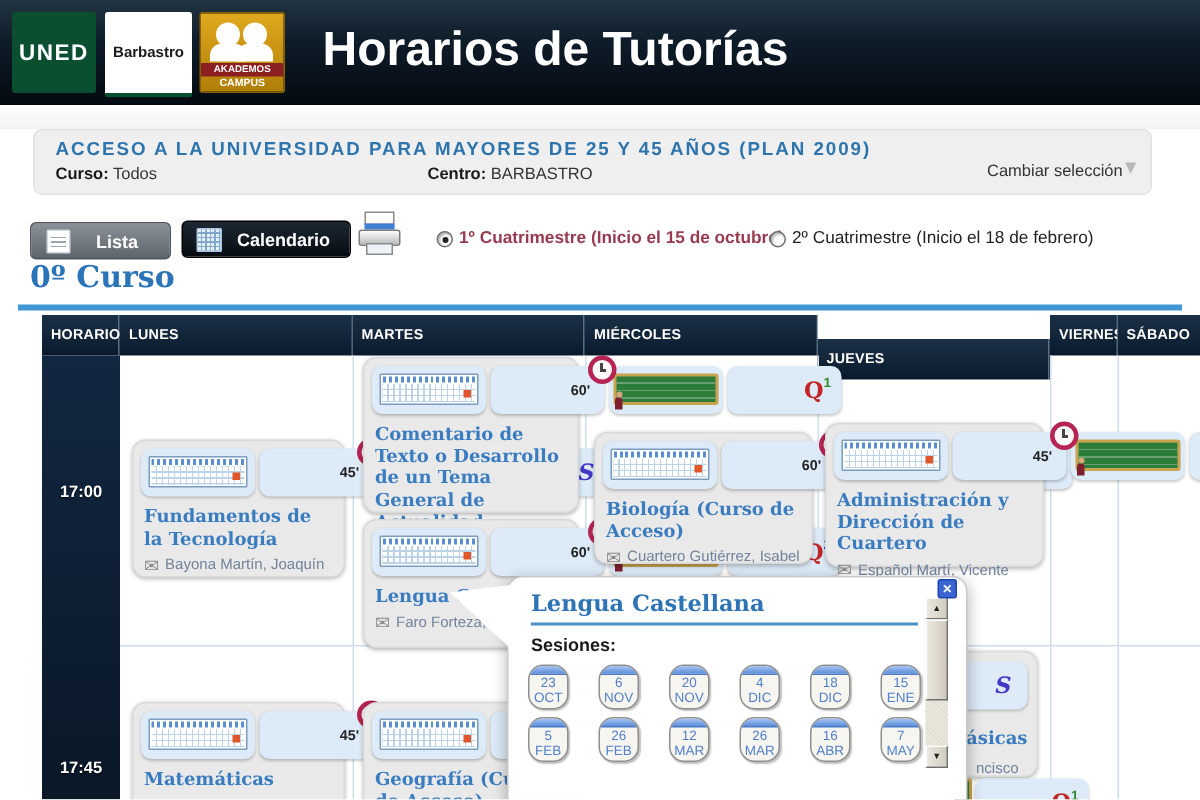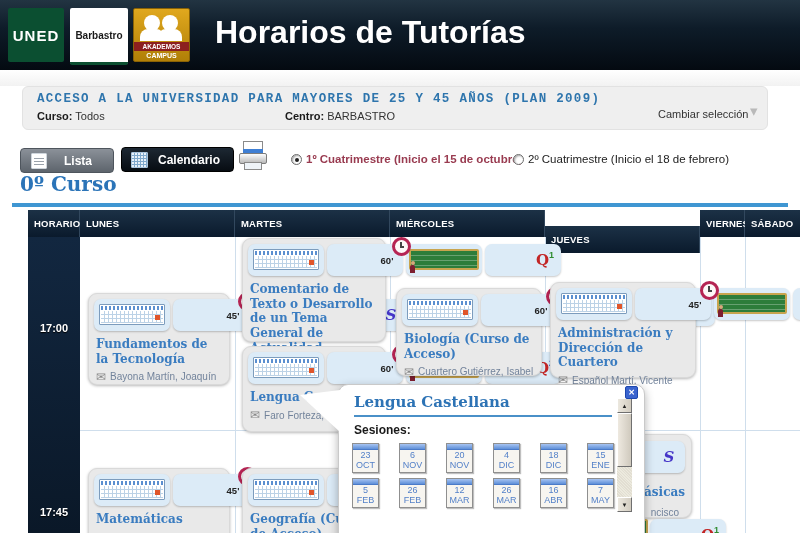--- a/index.html
+++ b/index.html
@@ -24,21 +24,21 @@
   .aka-t1{position:absolute;left:0;top:33px;width:100%;background:#8c1f1f;color:#fff;
     font-size:6.5px;font-weight:bold;text-align:center;padding:1px 0;}
   .aka-t2{position:absolute;left:0;top:43px;width:100%;color:#fff;font-size:7px;font-weight:bold;text-align:center;}
   .hdr-title{left:215px;top:14px;color:#fff;font-size:32px;font-weight:bold;letter-spacing:0;}
 
   .hdr-strip{left:0;top:70px;width:800px;height:16px;background:linear-gradient(180deg,#ffffff,#f2f2f2);}
 
   
   .panel{left:22px;top:86px;width:746px;height:44px;background:#efefef;border:1px solid #e2e2e2;
     border-radius:6px;box-sizing:border-box;}
-  .panel-title{left:37px;top:92px;color:#2e75ad;font-family:Liberation Mono, monospace;font-weight:bold;
+  .panel-title{left:37px;top:92px;color:#2e75ad;font-family:Liberation Sans, sans-serif;font-weight:bold;
     font-size:12.5px;letter-spacing:1.3px;}
   .panel-row{top:110px;font-size:11px;color:#333;}
   .pl-curso{left:37px;} .pl-centro{left:285px;}
   .blb{font-weight:bold;color:#1a1a1a;}
   .pl-cambiar{left:658px;top:108px;font-size:11px;color:#333;}
   .chev{left:750px;top:102px;color:#b9b9b9;font-size:15px;}
 
   
   .btn{height:25px;border-radius:4px;display:flex;align-items:center;color:#fff;
     font-size:12px;font-weight:bold;box-sizing:border-box;}
@@ -130,21 +130,21 @@
   
   .popup{left:338px;top:384px;width:307px;height:160px;background:#fff;border:1px solid #c9c9c9;
     border-radius:10px;box-shadow:0 3px 10px rgba(0,0,0,.3);z-index:40;box-sizing:border-box;}
   .tail{left:300px;top:390px;width:40px;height:42px;background:#fff;z-index:41;
     clip-path:polygon(0 12%,100% 0,100% 100%);}
   .pop-title{left:354px;top:393px;width:258px;color:#2d73b5;font-family:"DejaVu Serif",serif;
     font-weight:bold;font-size:15px;border-bottom:2px solid #4a90c8;padding-bottom:4px;z-index:42;}
   .pop-sess{left:354px;top:423px;font-size:12px;font-weight:bold;color:#1a1a1a;z-index:42;}
   .dates{left:352px;top:443px;display:grid;grid-template-columns:repeat(6,27px);
     grid-auto-rows:30px;column-gap:20px;row-gap:5px;z-index:42;}
-  .dtile{position:relative;background:#f7f5f0;border:1px solid #8f8f8f;border-radius:0;
+  .dtile{position:relative;background:#f7f5f0;border:1px solid #8f8f8f;border-radius:10px;
     box-shadow:1px 1px 1px rgba(0,0,0,.25);overflow:hidden;cursor:pointer;}
   .dtile-bar{position:absolute;left:0;top:0;right:0;height:5px;
     background:linear-gradient(180deg,#a7c4f2,#5e8fd8);border-bottom:1px solid #4a7ac8;}
   .dday{position:absolute;left:0;top:6px;width:100%;text-align:center;font-size:9px;color:#5380c8;}
   .dmon{position:absolute;left:0;top:16px;width:100%;text-align:center;font-size:9px;color:#5380c8;}
   .close{left:625px;top:386px;width:13px;height:13px;background:#3a64cf;border:1px solid #1d47ae;
     border-radius:2px;color:#fff;font-size:8px;font-weight:bold;display:flex;align-items:center;
     justify-content:center;z-index:45;box-sizing:border-box;}
   .sbar{left:617px;top:398px;width:15px;height:114px;z-index:43;display:flex;flex-direction:column;}
   .sbtn{height:15px;background:linear-gradient(90deg,#ece8df,#d2ccc0);border:1px solid;

